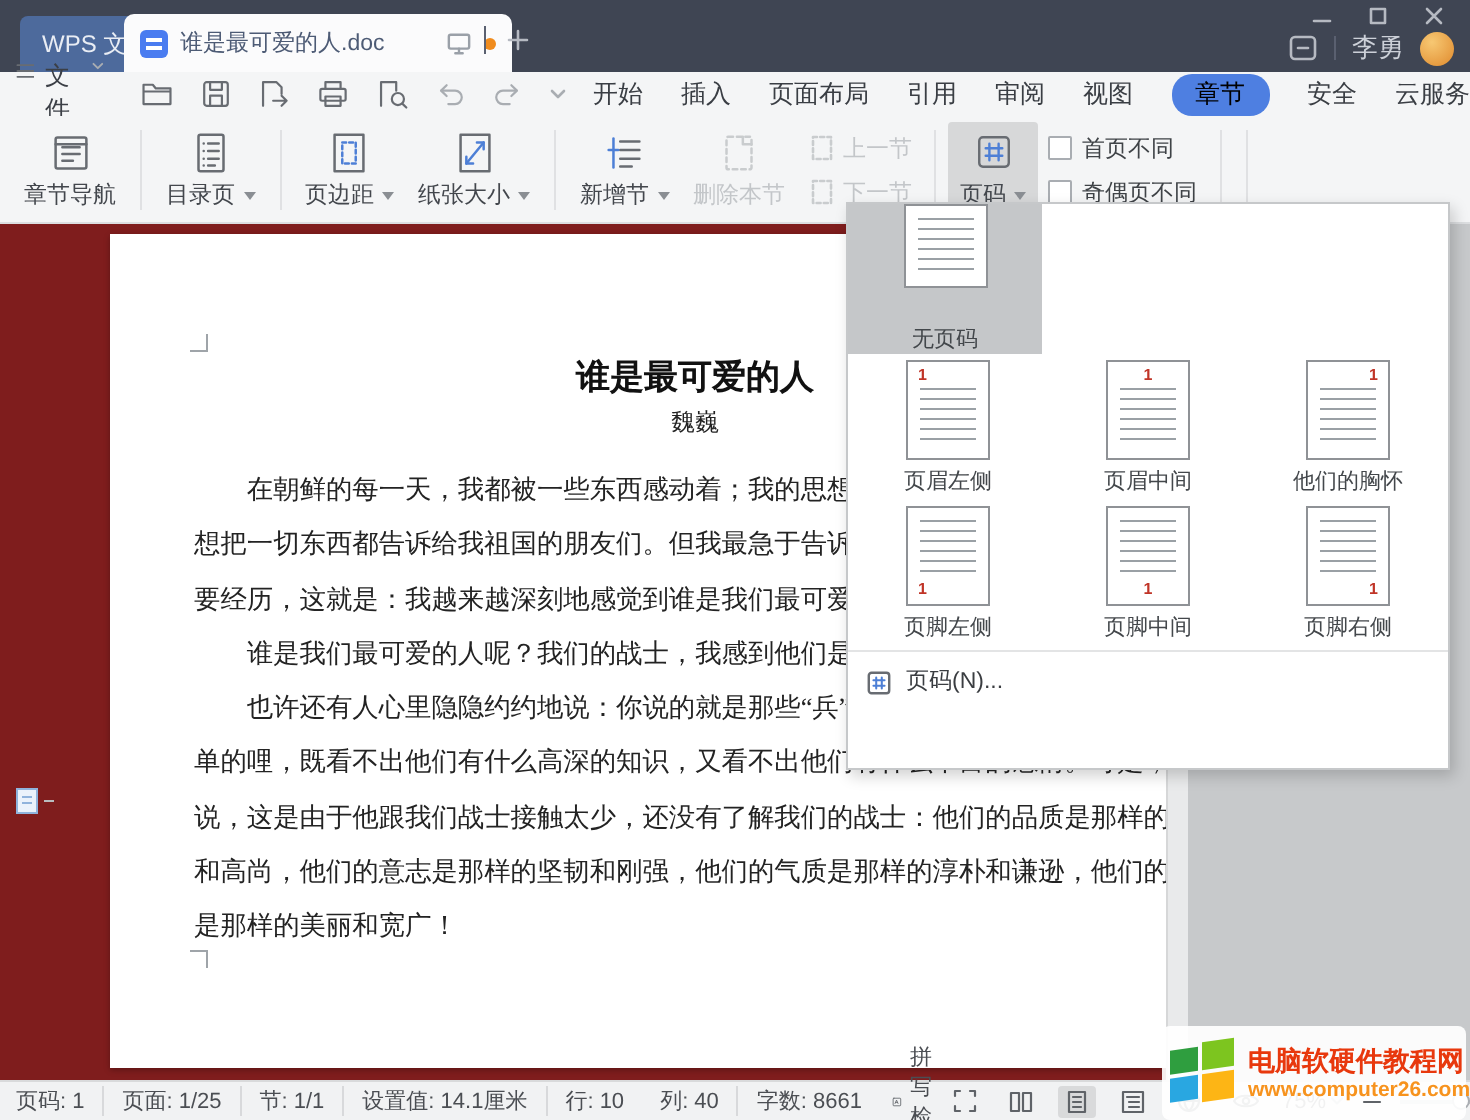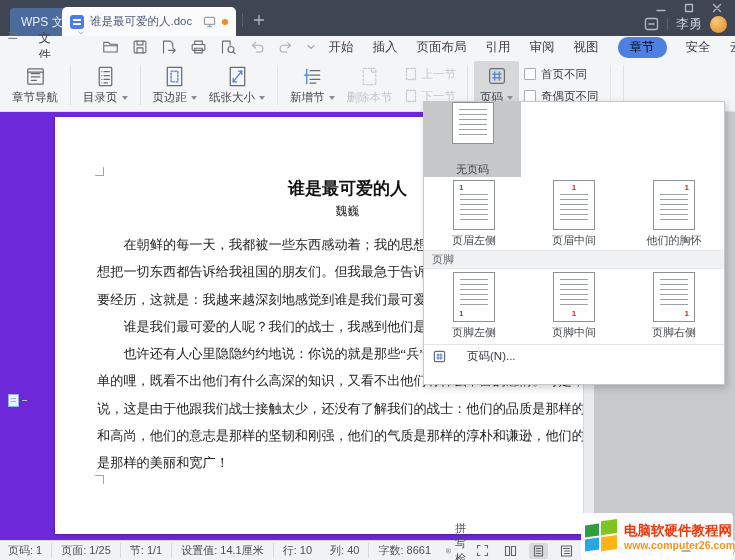--- a/index.html
+++ b/index.html
@@ -4,39 +4,39 @@
 <style>
   * { margin:0; padding:0; box-sizing:border-box; }
   html,body { width:735px; height:560px; }
   body { font-family:"Liberation Sans","DejaVu Sans",sans-serif; overflow:hidden; background:#c7c9cb; }
   .app { position:relative; width:735px; height:560px; overflow:hidden; }
 
   
   .titlebar { position:absolute; left:0; top:0; width:735px; height:36px; background:#3f4553; }
   .apptab { position:absolute; left:10px; top:8px; height:28px; background:#4d6a9c; border-radius:4px 4px 0 0;
             padding:0 11px; line-height:28px; font-size:12px; color:#e9edf4; }
-  .doctab { position:absolute; left:62px; top:7px; height:29px; width:174px; background:#fbfbfc;
+  .doctab { position:absolute; left:62px; top:7px; height:29px; width:194px; background:#fbfbfc;
             border-radius:5px 5px 0 0; display:flex; align-items:center; gap:6px; padding:0 8px; }
   .docicon { width:14px; height:14px; border-radius:3px; background:#4a7cf0; position:relative; flex:none; }
   .docicon::after { content:""; position:absolute; left:3px; right:3px; top:4px; height:2px; background:#fff; box-shadow:0 4px 0 #fff; }
   .doctitle { font-size:11.5px; color:#4d5b75; white-space:nowrap; overflow:hidden; flex:1; }
   .dot { width:6px; height:6px; border-radius:50%; background:#f08c1e; flex:none; }
   .tabsep { position:absolute; left:242px; top:13px; width:1px; height:14px; background:#5a6070; }
   .newtab { position:absolute; left:250px; top:11px; width:18px; height:18px; display:flex; align-items:center; justify-content:center; }
   .winctl { position:absolute; right:4px; top:0; display:flex; }
   .winctl .wbtn { width:28px; height:16px; display:flex; align-items:center; justify-content:center; }
   .userarea { position:absolute; right:8px; top:15px; display:flex; align-items:center; gap:8px; }
   .usep { width:1px; height:12px; background:#5a6070; }
   .uname { font-size:13px; color:#ccd0d8; }
   .avatar { width:17px; height:17px; border-radius:50%; background:radial-gradient(circle at 35% 30%, #f7c873, #e08a2d); }
 
   
   .menubar { position:absolute; left:0; top:36px; width:735px; height:22px; background:#f4f5f6;
              display:flex; align-items:center; padding:0 8px; }
-  .filegrp { display:flex; align-items:flex-start; gap:21px; }
+  .filegrp { display:flex; align-items:flex-start; gap:5px; }
   .filelabel { font-size:12.5px; color:#3b3f46; }
   .msep { width:1px; height:13px; background:#d9dbdd; margin:0 9px; }
   .quick { display:flex; align-items:center; gap:13px; }
   .menus { display:flex; align-items:center; gap:19px; margin-left:14px; }
   .menuitem { font-size:12.5px; color:#3a3e44; white-space:nowrap; }
   .menuitem.active { background:#4e7fe1; color:#000000; border-radius:10px; padding:2px 12px; }
 
   
   .ribbon { position:absolute; left:0; top:58px; width:735px; height:54px; background:#f4f5f6;
             border-bottom:1px solid #dcdee0; display:flex; align-items:stretch; padding:3px 6px 2px 6px; }
@@ -50,21 +50,21 @@
                  border-right:3px solid transparent; border-top:4px solid #8a8e93; margin-left:2px; }
   .stackcol { display:flex; flex-direction:column; justify-content:center; gap:7px; padding:0 5px; }
   .smallbtn { display:flex; align-items:center; gap:4px; }
   .smallbtn .blabel { font-size:11.5px; color:#c3c6c9; white-space:nowrap; }
   .cb { display:flex; align-items:center; gap:5px; }
   .cbbox { width:12px; height:12px; border:1px solid #a9adb2; background:#fff; border-radius:1px; flex:none;
            display:flex; align-items:center; justify-content:center; }
   .cb span { font-size:11.5px; color:#3f4347; white-space:nowrap; }
 
   
-  .workspace { position:absolute; left:0; top:112px; width:594px; height:428px; background:#6d28d9; overflow:hidden; }
+  .workspace { position:absolute; left:0; top:112px; width:594px; height:428px; background:#7f1d1d; overflow:hidden; }
   .vscroll { position:absolute; right:0; top:0; width:11px; height:100%; background:#e9eaeb; border-left:1px solid #d6d7d8; }
   .vthumb { position:absolute; right:2px; top:3px; width:7px; height:96px; background:#cfd0d2; border-radius:4px; }
   .page { position:absolute; left:55px; top:5px; width:585px; height:417px; background:#fff;
           box-shadow:0 1px 3px rgba(0,0,0,.28); overflow:hidden; }
   .mark { position:absolute; width:9px; height:9px; border-color:#9fa4a9; }
   .mark.tl { left:40px; top:50px; border-right:1px solid #9fa4a9; border-bottom:1px solid #9fa4a9; }
   .mark.bl { left:40px; top:358px; border-right:1px solid #9fa4a9; border-top:1px solid #9fa4a9; }
   .doc-title { margin-top:60px; text-align:center; font-family:"Liberation Serif","DejaVu Serif",serif;
                font-weight:bold; font-size:17px; color:#111; }
   .doc-author { margin-top:3px; text-align:center; font-family:"Liberation Serif","DejaVu Serif",serif;
@@ -90,21 +90,21 @@
   .thumb { width:42px; height:50px; background:#fff; border:1px solid #8f9296; position:relative; }
   .tlines { position:absolute; left:6px; right:6px;
             background:repeating-linear-gradient(#9aa0a5 0 1px, transparent 1px 5px); }
   .thumb.full .tlines { top:6px; bottom:6px; }
   .thumb.hdr .tlines { top:13px; bottom:6px; }
   .thumb.ftr .tlines { top:6px; bottom:13px; }
   .tnum { position:absolute; font-size:8px; font-weight:bold; color:#c03427; line-height:8px; }
   .tnum.tl { top:3px; left:5px; } .tnum.tc { top:3px; left:50%; transform:translateX(-50%); } .tnum.tr { top:3px; right:5px; }
   .tnum.bl { bottom:3px; left:5px; } .tnum.bc { bottom:3px; left:50%; transform:translateX(-50%); } .tnum.br { bottom:3px; right:5px; }
   .dd-div { height:1px; background:#e3e4e5; margin:2px 0 0 0; }
-  .dd-entry { height:22px; display:flex; align-items:center; gap:21px; padding-left:9px; }
+  .dd-entry { height:22px; display:flex; align-items:flex-end; gap:7px; padding-left:9px; }
   .dd-entry span { font-size:11.5px; color:#3a3d41; }
 
   
   .statusbar { position:absolute; left:0; top:540px; width:735px; height:20px; background:#f1f2f3;
                border-top:1px solid #d9dadb; display:flex; align-items:center; padding:0 8px; }
   .sb-item { font-size:11px; color:#4b4e53; white-space:nowrap; padding:0 9px; }
   .sb-item.first { padding-left:0; }
   .sb-item.sepafter { border-right:1px solid #d8d9db; }
   .spell { display:flex; align-items:center; gap:4px; margin-left:6px; }
   .spell span { font-size:11px; color:#4b4e53; }
@@ -378,21 +378,20 @@
         <span class="dd-label">页眉中间</span>
       </div>
       <div class="dd-cell">
         <span class="thumb hdr">
             <span class="tnum tr">1</span>
             <span class="tlines"></span>
           </span>
         <span class="dd-label">他们的胸怀</span>
       </div>
     </div>
-    <div class="dd-strip">页脚</div>
     <div class="dd-row">
       <div class="dd-cell">
         <span class="thumb ftr">
             <span class="tnum bl">1</span>
             <span class="tlines"></span>
           </span>
         <span class="dd-label">页脚左侧</span>
       </div>
       <div class="dd-cell">
         <span class="thumb ftr">

